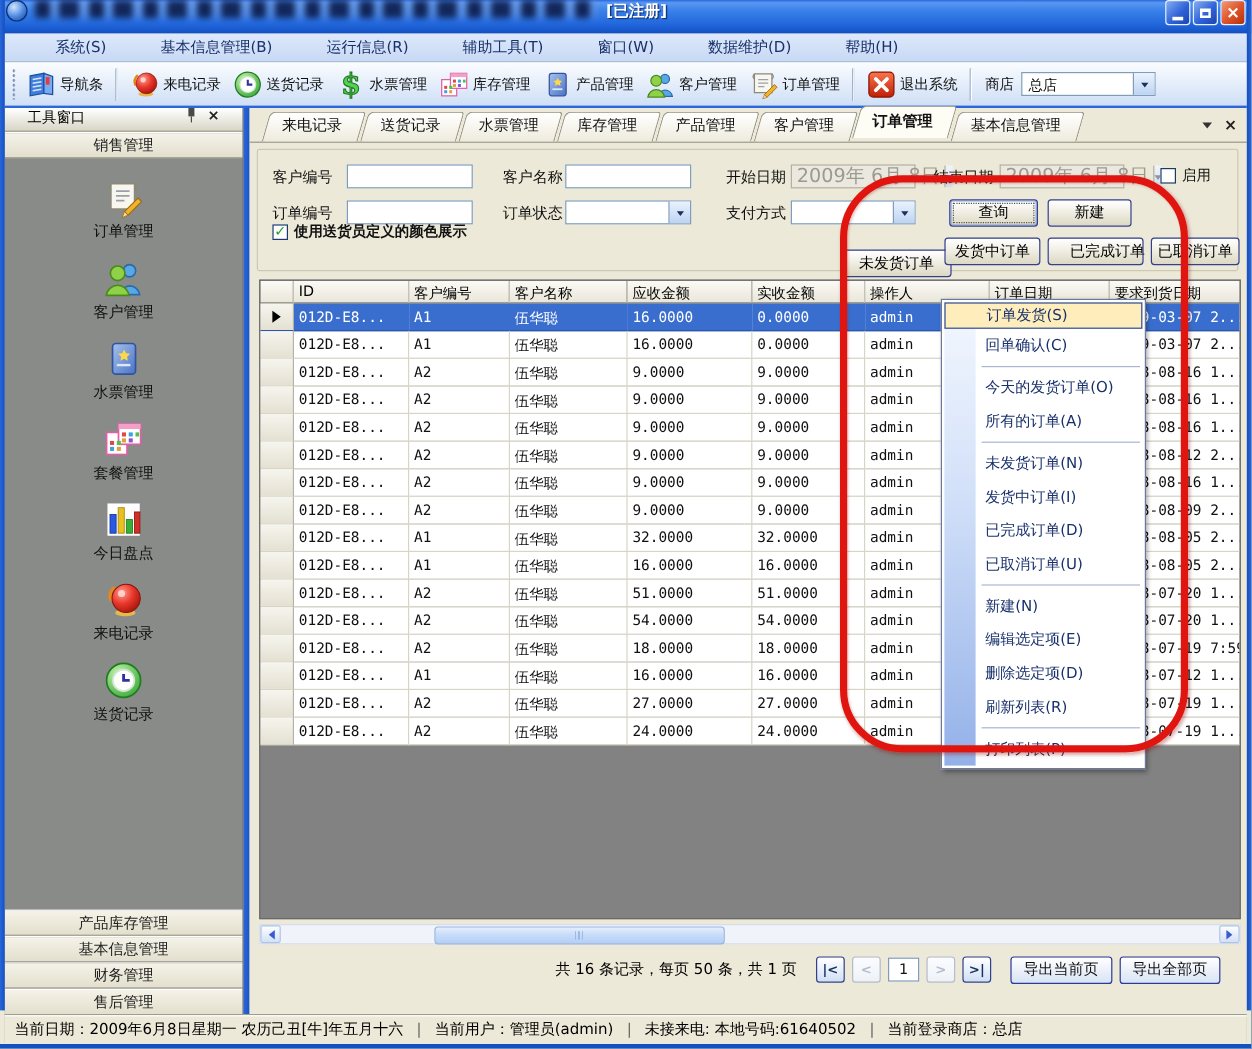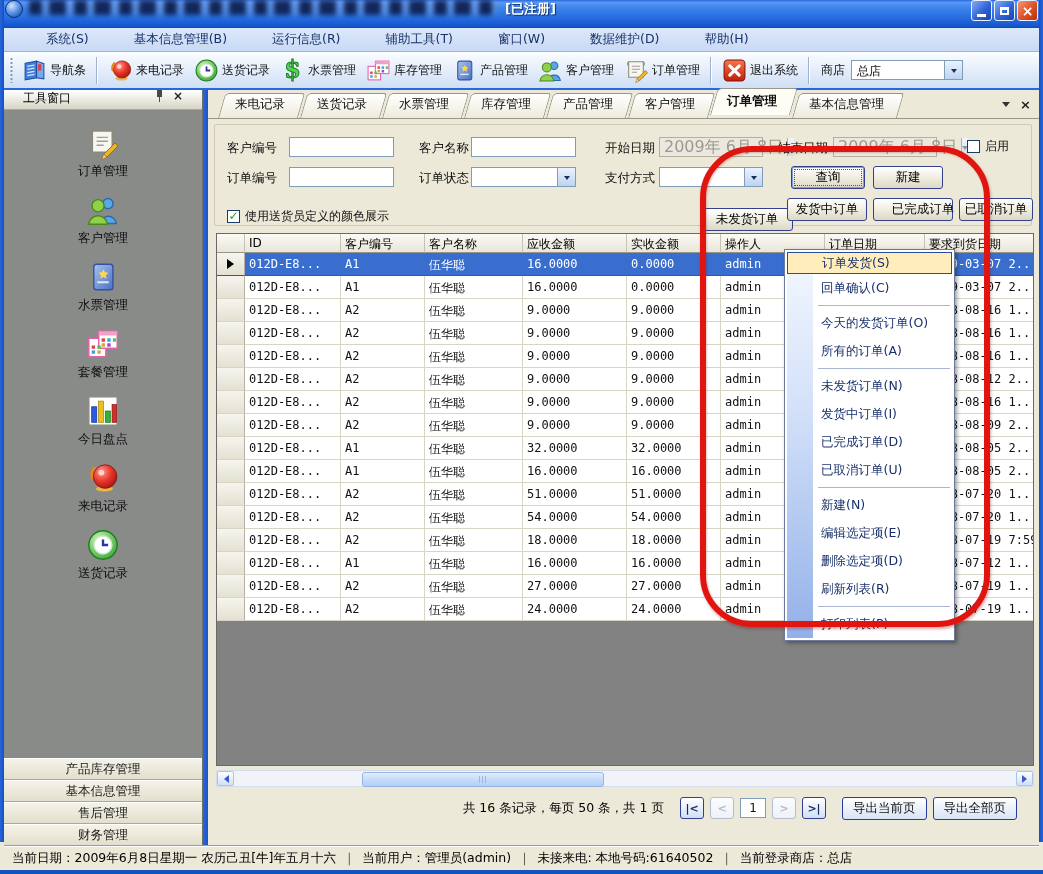--- a/index.html
+++ b/index.html
@@ -348,20 +348,23 @@
       </div>
     </div>
   </div>
 
   <div class="sidebar abs">
     <div class="toolwin-head">
       <span class="toolwin-title">工具窗口</span>
       <span class="pin-icon"></span>
       <span class="x-small">×</span>
     </div>
+    <div class="group-bar">
+        <span>销售管理</span>
+      </div>
     <div class="side-body">
       <div class="side-item">
         <svg class="sicon">
             <use href="#i-scroll"></use>
           </svg>
         <span class="slabel">订单管理</span>
       </div>
       <div class="side-item">
         <svg class="sicon">
             <use href="#i-people"></use>
@@ -396,22 +399,22 @@
         <svg class="sicon">
             <use href="#i-clock"></use>
           </svg>
         <span class="slabel">送货记录</span>
       </div>
     </div>
     <div class="side-groups">
 
     <div class="group-bar">产品库存管理</div>
         <div class="group-bar">基本信息管理</div>
+        <div class="group-bar">财务管理</div>
         <div class="group-bar">售后管理</div>
-        <div class="group-bar">财务管理</div>
       </div>
   </div>
   <div class="abs" style="left:203px;top:90px;width:5px;height:756px;background:linear-gradient(90deg,#2a66dc,#1a54c6);"></div>
 
   <div class="content abs">
 
     <div class="tabstrip">
 
         <div class="tab">
           <span class="tlabel">来电记录</span>
@@ -490,21 +493,21 @@
             <span class="tri"></span>
           </span>
       </div>
       <div class="btn default" style="left:576px;top:41px;width:74px;">
           <span>查询</span>
         </div>
       <div class="btn" style="left:658px;top:41px;width:70px;">
           <span>新建</span>
         </div>
 
-      <div class="chk" style="left:12px;top:83px;">
+      <div class="chk" style="left:12px;top:60px;font-weight:bold;">
         <span class="box checked"></span>
         <span>使用送货员定义的颜色展示</span>
       </div>
       <div class="btn" style="left:486px;top:83px;width:92px;">
           <span>未发货订单</span>
         </div>
       <div class="btn" style="left:572px;top:73px;width:80px;">
           <span>发货中订单</span>
         </div>
       <div class="btn" style="left:658px;top:73px;width:80px;padding-left:20px;">

